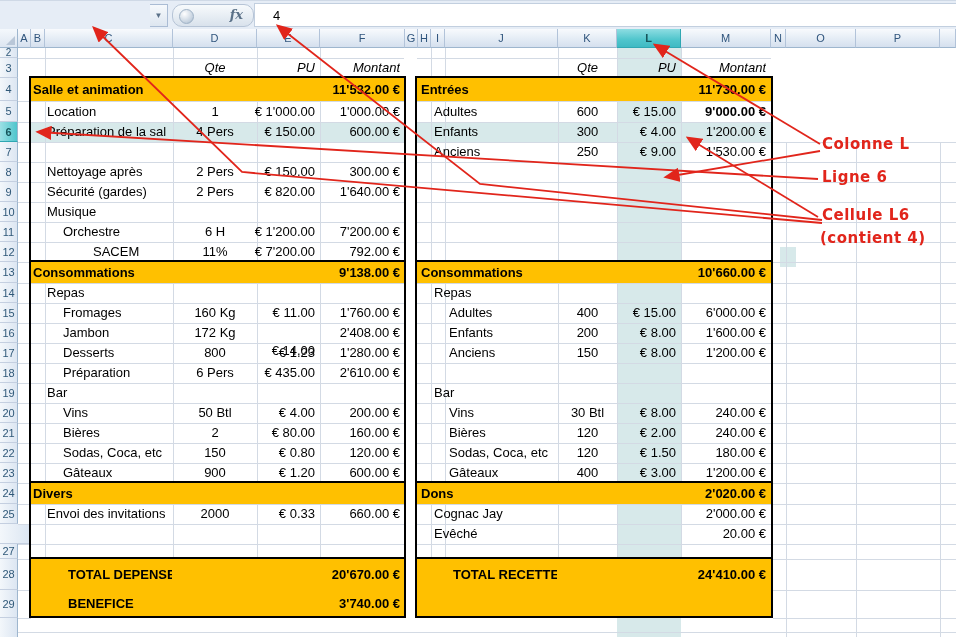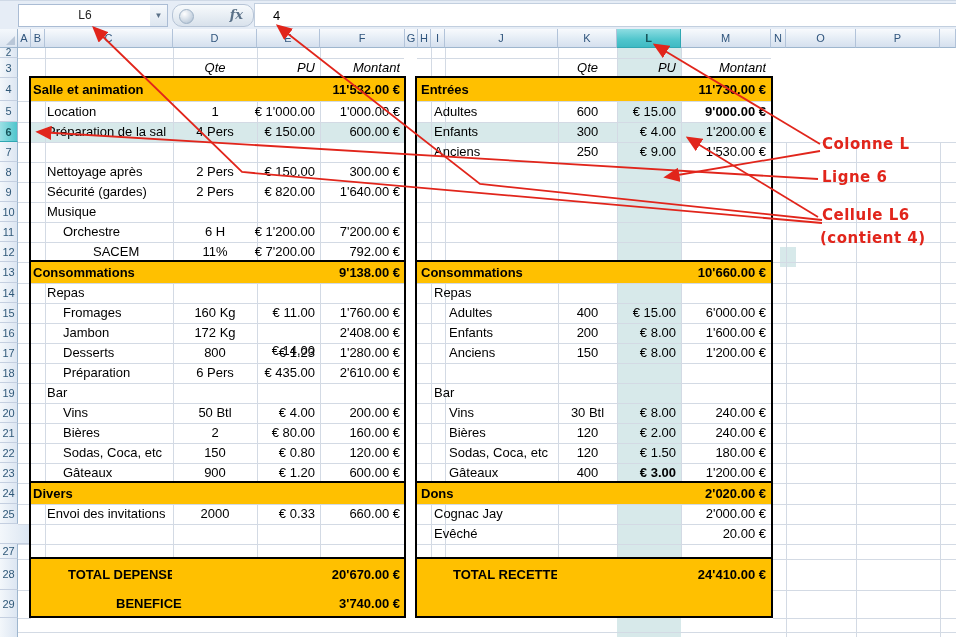--- a/index.html
+++ b/index.html
@@ -52,21 +52,20 @@
   .anno{position:absolute;font-family:"DejaVu Sans",sans-serif;font-weight:bold;font-size:15px;
         letter-spacing:0.5px;color:#e1251b;white-space:nowrap;}
   #arrows{left:0;top:0;width:956px;height:637px;pointer-events:none;z-index:50;}
 </style>
 </head>
 <body>
 
 <div id="app">
 
   <div id="fbar" class="abs">
-    <div id="namebox" class="abs">L6</div>
     <div id="nb-drop" class="abs">▼</div>
     <div id="fxpill" class="abs">
       <div id="fxcirc" class="abs"></div>
       <div id="fxlabel" class="abs">fx</div>
     </div>
     <div id="finput" class="abs">4</div>
   </div>
 
   <div id="corner" class="abs"></div>
 
@@ -285,21 +284,21 @@
       <div class="abs cell c" style="left: 173px; width: 84px; top: 462px; height: 20px; line-height: 20px;">900</div>
       <div class="abs cell r" style="left: 225px; width: 90px; top: 462px; height: 20px; line-height: 20px;">€ 1.20</div>
       <div class="abs cell r" style="left: 290px; width: 110px; top: 462px; height: 20px; line-height: 20px;">600.00 €</div>
       <div class="abs cell b" style="left: 33px; width: 139px; top: 482px; height: 21px; line-height: 21px;">Divers</div>
       <div class="abs cell" style="left: 47px; width: 125px; top: 503px; height: 20px; line-height: 20px;">Envoi des invitations</div>
       <div class="abs cell c" style="left: 173px; width: 84px; top: 503px; height: 20px; line-height: 20px;">2000</div>
       <div class="abs cell r" style="left: 225px; width: 90px; top: 503px; height: 20px; line-height: 20px;">€ 0.33</div>
       <div class="abs cell r" style="left: 290px; width: 110px; top: 503px; height: 20px; line-height: 20px;">660.00 €</div>
       <div class="abs cell b" style="left: 68px; width: 104px; top: 558px; height: 31px; line-height: 31px;">TOTAL DEPENSES</div>
       <div class="abs cell r b" style="left: 290px; width: 110px; top: 558px; height: 31px; line-height: 31px;">20'670.00 €</div>
-      <div class="abs cell b" style="left: 68px; width: 104px; top: 589px; height: 28px; line-height: 28px; margin-left: 48px;">BENEFICE</div>
+      <div class="abs cell b" style="left: 68px; width: 104px; top: 589px; height: 28px; line-height: 28px;">BENEFICE</div>
       <div class="abs cell r b" style="left: 290px; width: 110px; top: 589px; height: 28px; line-height: 28px;">3'740.00 €</div>
       <div class="abs tint" style="left: 617px; top: 77px; width: 64px; height: 540px;"></div>
       <div class="abs tint" style="left: 417px; top: 121px; width: 354px; height: 20px;"></div>
       <div class="abs vline" style="left: 431px; top: 77px; height: 540px;"></div>
       <div class="abs vline" style="left: 445px; top: 77px; height: 540px;"></div>
       <div class="abs vline" style="left: 558px; top: 77px; height: 540px;"></div>
       <div class="abs vline" style="left: 617px; top: 77px; height: 540px;"></div>
       <div class="abs vline" style="left: 681px; top: 77px; height: 540px;"></div>
       <div class="abs yellow" style="left: 417px; top: 77px; width: 354px; height: 23px;"></div>
       <div class="abs yellow" style="left: 417px; top: 261px; width: 354px; height: 21px;"></div>
@@ -370,21 +369,21 @@
       <div class="abs cell" style="left: 449px; width: 108px; top: 422px; height: 20px; line-height: 20px;">Bières</div>
       <div class="abs cell c" style="left: 558px; width: 59px; top: 422px; height: 20px; line-height: 20px;">120</div>
       <div class="abs cell r" style="left: 586px; width: 90px; top: 422px; height: 20px; line-height: 20px;">€ 2.00</div>
       <div class="abs cell r" style="left: 656px; width: 110px; top: 422px; height: 20px; line-height: 20px;">240.00 €</div>
       <div class="abs cell" style="left: 449px; width: 108px; top: 442px; height: 20px; line-height: 20px;">Sodas, Coca, etc</div>
       <div class="abs cell c" style="left: 558px; width: 59px; top: 442px; height: 20px; line-height: 20px;">120</div>
       <div class="abs cell r" style="left: 586px; width: 90px; top: 442px; height: 20px; line-height: 20px;">€ 1.50</div>
       <div class="abs cell r" style="left: 656px; width: 110px; top: 442px; height: 20px; line-height: 20px;">180.00 €</div>
       <div class="abs cell" style="left: 449px; width: 108px; top: 462px; height: 20px; line-height: 20px;">Gâteaux</div>
       <div class="abs cell c" style="left: 558px; width: 59px; top: 462px; height: 20px; line-height: 20px;">400</div>
-      <div class="abs cell r" style="left: 586px; width: 90px; top: 462px; height: 20px; line-height: 20px; font-weight: bold;">€ 3.00</div>
+      <div class="abs cell r" style="left: 586px; width: 90px; top: 462px; height: 20px; line-height: 20px;">€ 3.00</div>
       <div class="abs cell r" style="left: 656px; width: 110px; top: 462px; height: 20px; line-height: 20px;">1'200.00 €</div>
       <div class="abs cell b" style="left: 421px; width: 136px; top: 482px; height: 21px; line-height: 21px;">Dons</div>
       <div class="abs cell r b" style="left: 656px; width: 110px; top: 482px; height: 21px; line-height: 21px;">2'020.00 €</div>
       <div class="abs cell" style="left: 434px; width: 123px; top: 503px; height: 20px; line-height: 20px;">Cognac Jay</div>
       <div class="abs cell r" style="left: 656px; width: 110px; top: 503px; height: 20px; line-height: 20px;">2'000.00 €</div>
       <div class="abs cell" style="left: 434px; width: 123px; top: 523px; height: 20px; line-height: 20px;">Evêché</div>
       <div class="abs cell r" style="left: 656px; width: 110px; top: 523px; height: 20px; line-height: 20px;">20.00 €</div>
       <div class="abs cell b" style="left: 453px; width: 104px; top: 558px; height: 31px; line-height: 31px;">TOTAL RECETTES</div>
       <div class="abs cell r b" style="left: 656px; width: 110px; top: 558px; height: 31px; line-height: 31px;">24'410.00 €</div>
     </div>

